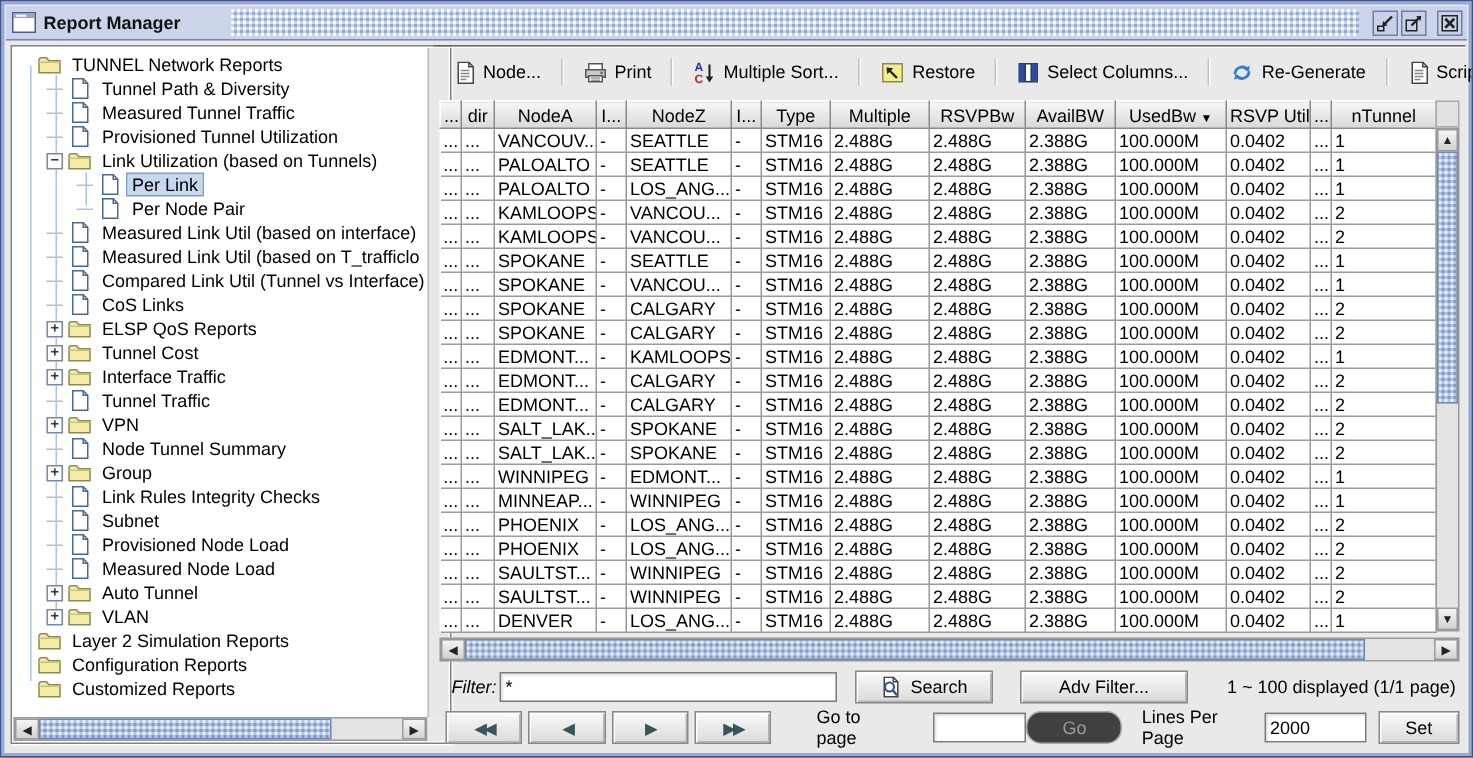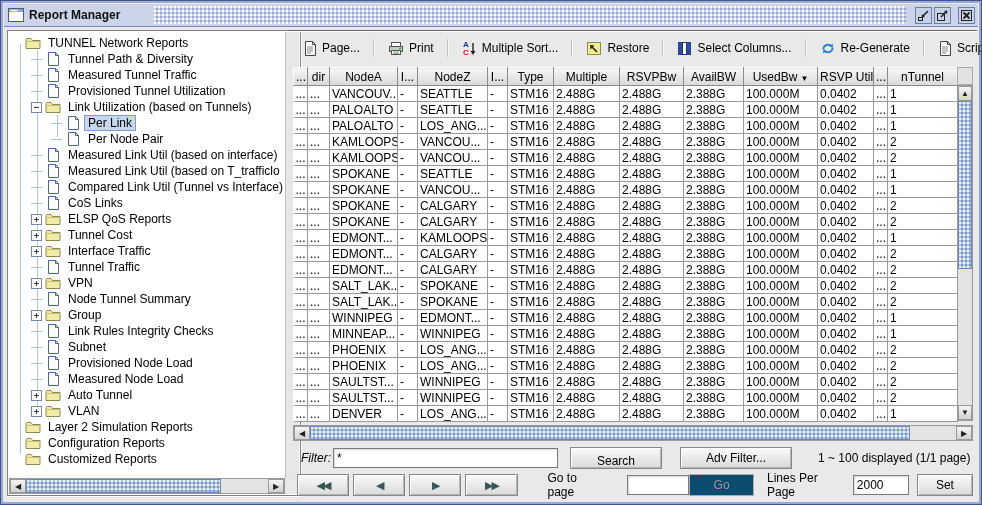--- a/index.html
+++ b/index.html
@@ -89,31 +89,31 @@
   .hscroll .sb-thumb{flex:0 0 600px;}
   
   .filter-row{position:absolute;left:0;top:414px;right:4px;height:26px;display:flex;align-items:center;}
   .filter-label{margin-left:12px;font-style:italic;}
   .tf{height:20px;border:1px solid #7a7a7a;box-shadow:inset 1px 1px 2px #d8d8d8;
     background:#fff;font:12px "Liberation Sans",sans-serif;padding:1px 3px;}
   .filter-input{width:225px;margin-left:2px;}
   .btn{height:22px;padding:0 10px;font:12px "Liberation Sans",sans-serif;
     background:linear-gradient(#FAFAFA,#DADADA);border:1px solid #888;
     box-shadow:inset 1px 1px 0 #fff, inset -1px -1px 0 #b5b5b5;display:inline-flex;align-items:center;gap:6px;cursor:default;white-space:nowrap;}
-  .search-btn{margin-left:12px;width:92px;justify-content:center;flex-direction:column;}
+  .search-btn{margin-left:12px;width:92px;justify-content:center;}
   .advfilter-btn{margin-left:18px;width:112px;justify-content:center;}
   .display-status{margin-left:26px;}
   .nav-row{position:absolute;left:0;top:442px;right:4px;height:24px;display:flex;align-items:center;}
   .nav-btn{width:53px;height:22px;justify-content:center;color:#37565a;font-size:11px;letter-spacing:-2px;margin-left:4px;}
   .nav-btn:first-child{margin-left:8px;}
   .goto-label{margin-left:30px;}
   .page-input{width:62px;margin-left:22px;}
-  .go-btn{width:66px;justify-content:center;color:#9a9a9a;background:#0c4a6e;border-color:#ababab;box-shadow:none;}
+  .go-btn{width:66px;justify-content:center;color:#9a9a9a;background:#404040;border-color:#ababab;box-shadow:none;border-radius:10px;}
   .rgt{margin-left:auto;display:flex;align-items:center;gap:8px;padding-left:13px;}
-  .lines-input{width:56px;}
+  .lines-input{width:68px;}
   .set-btn{width:58px;justify-content:center;}
   svg{display:block;}
 </style>
 </head>
 <body>
 
 <div class="window">
 
   <div class="titlebar">
     <span class="app-icon">
@@ -519,21 +519,21 @@
 
   <div class="right-panel">
 
     <div class="toolbar">
       <button class="tb-btn">
         <svg width="14" height="15" viewBox="0 0 14 15">
             <path d="M2.5 0.5 h7 l3 3 v11 h-10 z" fill="#fff" stroke="#444"></path>
             <path d="M9.5 0.5 v3 h3" fill="none" stroke="#444"></path>
             <path d="M4 6 h6 M4 8 h6 M4 10 h6 M4 12 h4" stroke="#888"></path>
           </svg>
-        <span>Page...</span>
+        <span>Node...</span>
       </button>
       <span class="tb-sep"></span>
       <button class="tb-btn">
         <svg width="16" height="15" viewBox="0 0 16 15">
             <rect x="3.5" y="1.5" width="9" height="4" fill="#fff" stroke="#555"></rect>
             <rect x="1.5" y="5.5" width="13" height="5" fill="#c9c9c9" stroke="#555"></rect>
             <circle cx="12" cy="7.5" r="1" fill="#3f9b3f"></circle>
             <rect x="3.5" y="9.5" width="9" height="4" fill="#fff" stroke="#555"></rect>
             <path d="M5 11 h6 M5 12.5 h6" stroke="#999"></path>
           </svg>

